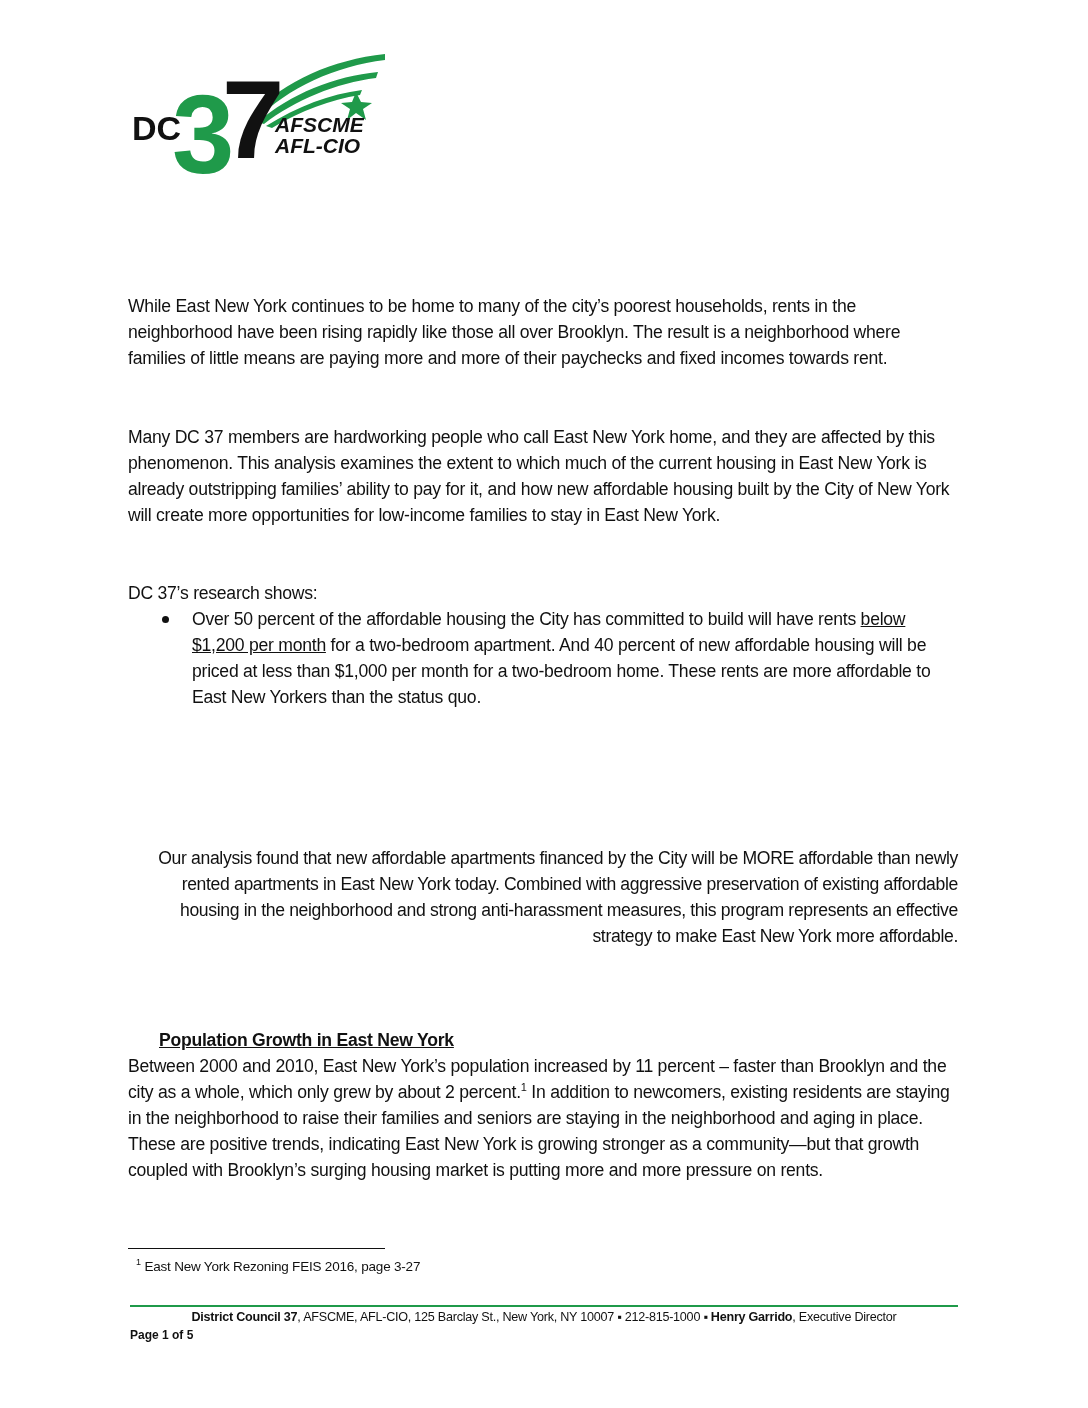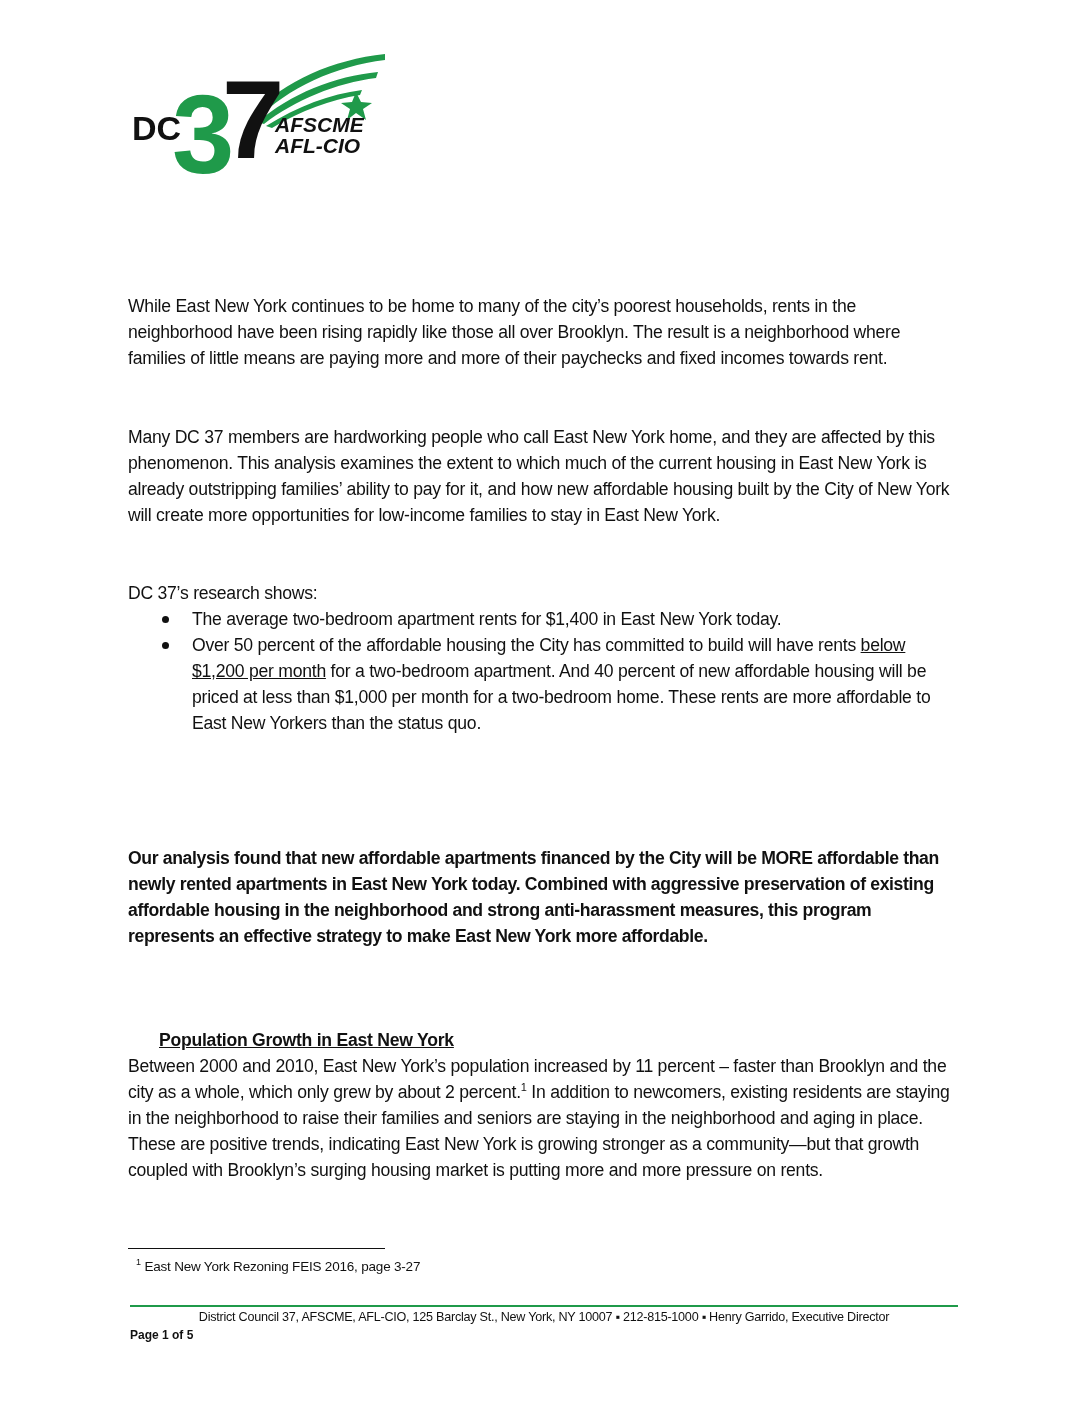--- a/index.html
+++ b/index.html
@@ -77,22 +77,23 @@
       left: 34px;
       top: 10px;
       width: 7px;
       height: 7px;
       border-radius: 50%;
       background: #111111;
     }
     .u { text-decoration: underline; }
     .p-bold {
       top: 845px;
-      font-weight: bold;
+      font-weight: normal;
       letter-spacing: -0.35px;
+      text-align: right;
     }
     .section-heading {
       position: absolute;
       left: 128px;
       top: 1027px;
       font-size: 17.6px;
       font-weight: bold;
       text-decoration: underline;
       letter-spacing: -0.25px;
       line-height: 26px;
@@ -131,21 +132,21 @@
       position: absolute;
       left: 130px;
       top: 1309px;
       width: 828px;
       text-align: center;
       font-size: 12.6px;
       line-height: 16px;
       letter-spacing: -0.25px;
       white-space: nowrap;
     }
-    .footer-line .b { font-weight: normal; }
+    .footer-line .b { font-weight: bold; }
     .page-number {
       position: absolute;
       left: 130px;
       top: 1327px;
       width: 828px;
       text-align: left;
       font-size: 12px;
       font-weight: bold;
       line-height: 16px;
     }
@@ -175,24 +176,20 @@
   </div>
 
 
   <p class="body-text p p-rents">While East New York continues to be home to many of the city’s poorest households, rents in the neighborhood have been rising rapidly like those all over Brooklyn. The result is a neighborhood where families of little means are paying more and more of their paychecks and fixed incomes towards rent.</p>
   <p class="body-text p p-members">Many DC 37 members are hardworking people who call East New York home, and they are affected by this phenomenon. This analysis examines the extent to which much of the current housing in East New York is already outstripping families’ ability to pay for it, and how new affordable housing built by the City of New York will create more opportunities for low-income families to stay in East New York.</p>
   <p class="body-text p p-research">DC 37’s research shows:</p>
 
   <ul class="bullets">
     <li>
       <span class="bullet-dot"></span>
-      <span>The average two-bedroom apartment rents for $1,400 in East New York today.</span>
-    </li>
-    <li>
-      <span class="bullet-dot"></span>
       <span>Over 50 percent of the affordable housing the City has committed to build will have rents </span><span class="u">below $1,200 per month</span><span> for a two-bedroom apartment. And 40 percent of new affordable housing will be priced at less than $1,000 per month for a two-bedroom home. These rents are more affordable to East New Yorkers than the status quo.</span>
     </li>
   </ul>
 
   <p class="body-text p p-bold">Our analysis found that new affordable apartments financed by the City will be MORE affordable than newly rented apartments in East New York today. Combined with aggressive preservation of existing affordable housing in the neighborhood and strong anti-harassment measures, this program represents an effective strategy to make East New York more affordable.</p>
 
   <div class="section-heading">Population Growth in East New York</div>
   <p class="body-text p p-pop"><span>Between 2000 and 2010, East New York’s population increased by 11 percent – faster than Brooklyn and the city as a whole, which only grew by about 2 percent.</span><sup>1</sup><span> In addition to newcomers, existing residents are staying in the neighborhood to raise their families and seniors are staying in the neighborhood and aging in place. These are positive trends, indicating East New York is growing stronger as a community—but that growth coupled with Brooklyn’s surging housing market is putting more and more pressure on rents.</span></p>
 
   <div class="footnote-rule"></div>

